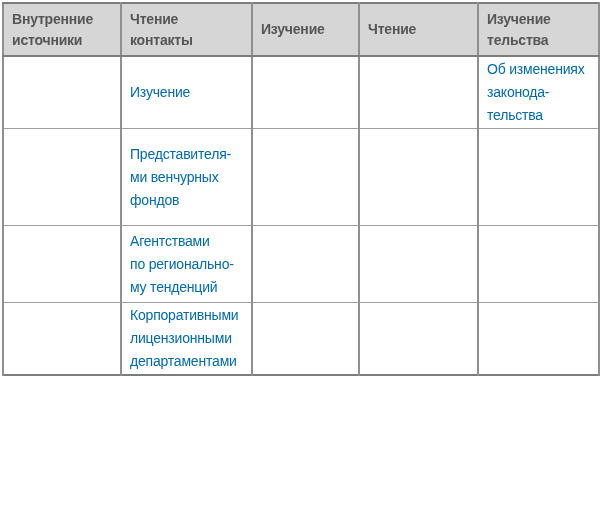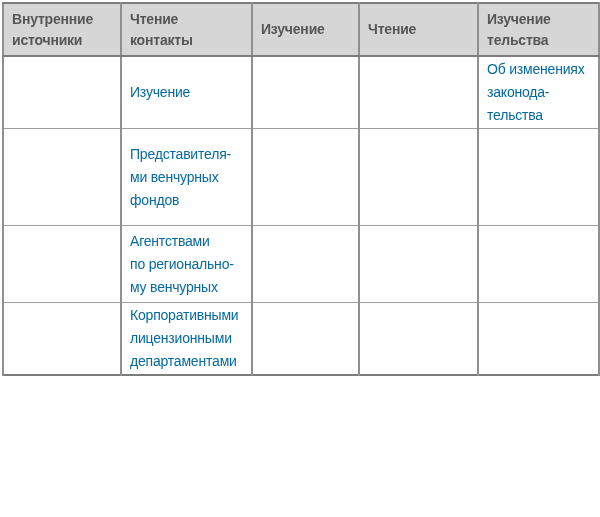--- a/index.html
+++ b/index.html
@@ -98,21 +98,21 @@
 ми венчурных
 фондов</td>
         <td></td>
         <td></td>
         <td></td>
       </tr>
       <tr class="r5">
         <td></td>
         <td>Агентствами
 по регионально-
-му венчурных</td>
+му тенденций</td>
         <td></td>
         <td></td>
         <td></td>
       </tr>
       <tr class="r6">
         <td></td>
         <td>Корпоративными
 лицензионными
 департаментами</td>
         <td></td>

